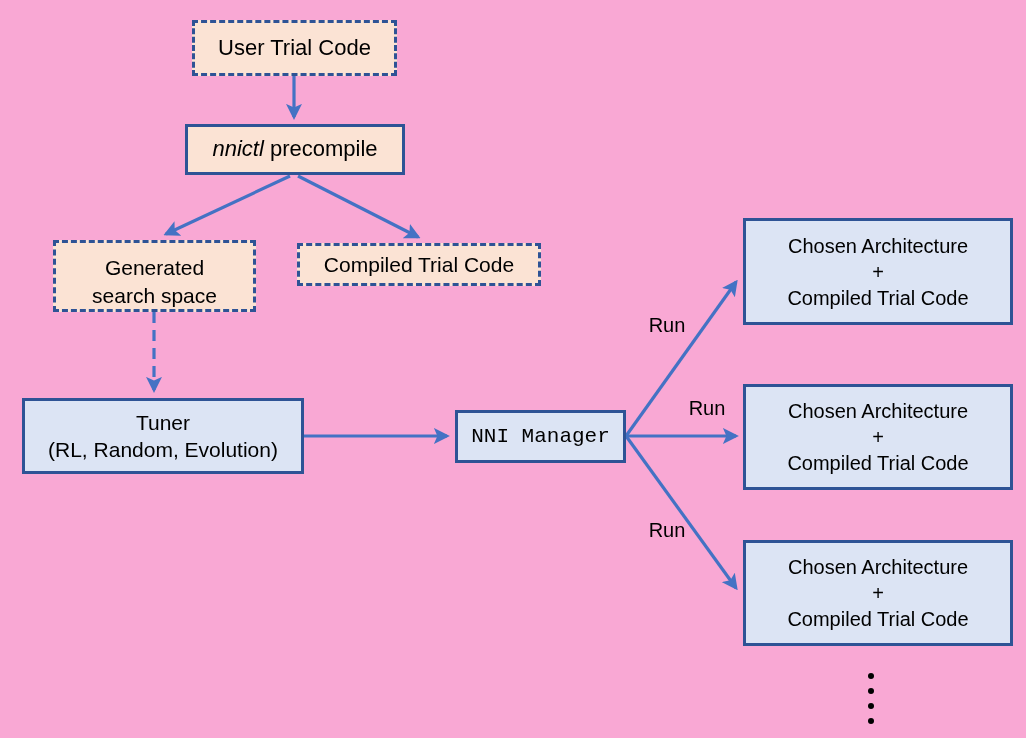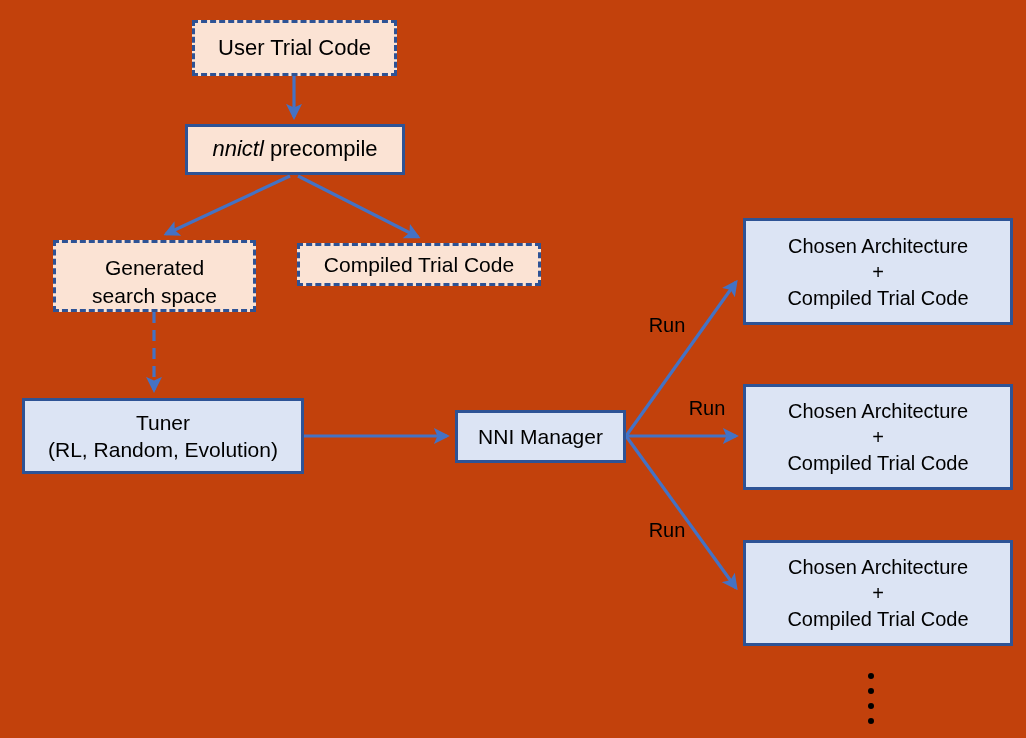--- a/index.html
+++ b/index.html
@@ -9,21 +9,21 @@
     background: #ffffff;
   }
   body {
     font-family: "Liberation Sans", sans-serif;
     -webkit-font-smoothing: antialiased;
   }
   #canvas {
     position: relative;
     width: 1026px;
     height: 738px;
-    background: #c2410c;
+    background: #f9a8d4;
     overflow: hidden;
   }
   svg.edges {
     position: absolute;
     left: 0;
     top: 0;
     width: 1026px;
     height: 738px;
     pointer-events: none;
   }
@@ -138,21 +138,21 @@
 
   <div class="node dashed fill-peach" style="left:297px; top:243px; width:244px; height:43px; font-size:21px;">
     <span class="label">Compiled Trial Code</span>
   </div>
 
   <div class="node solid fill-blue" style="left:22px; top:398px; width:282px; height:76px; font-size:21px;">
     <span class="label">Tuner
 (RL, Random, Evolution)</span>
   </div>
 
-  <div class="node solid fill-blue" style="left:455px; top:410px; width:171px; height:53px; font-size:21px;">
+  <div class="node solid fill-blue" style="left:455px; top:410px; width:171px; height:53px; font-size:21px;font-family:Liberation Mono, monospace;">
     <span class="label">NNI Manager</span>
   </div>
 
   <div class="node solid fill-blue" style="left:743px; top:218px; width:270px; height:107px; font-size:20px;">
     <span class="label">Chosen Architecture
 +
 Compiled Trial Code</span>
   </div>
 
   <div class="node solid fill-blue" style="left:743px; top:384px; width:270px; height:106px; font-size:20px;">

